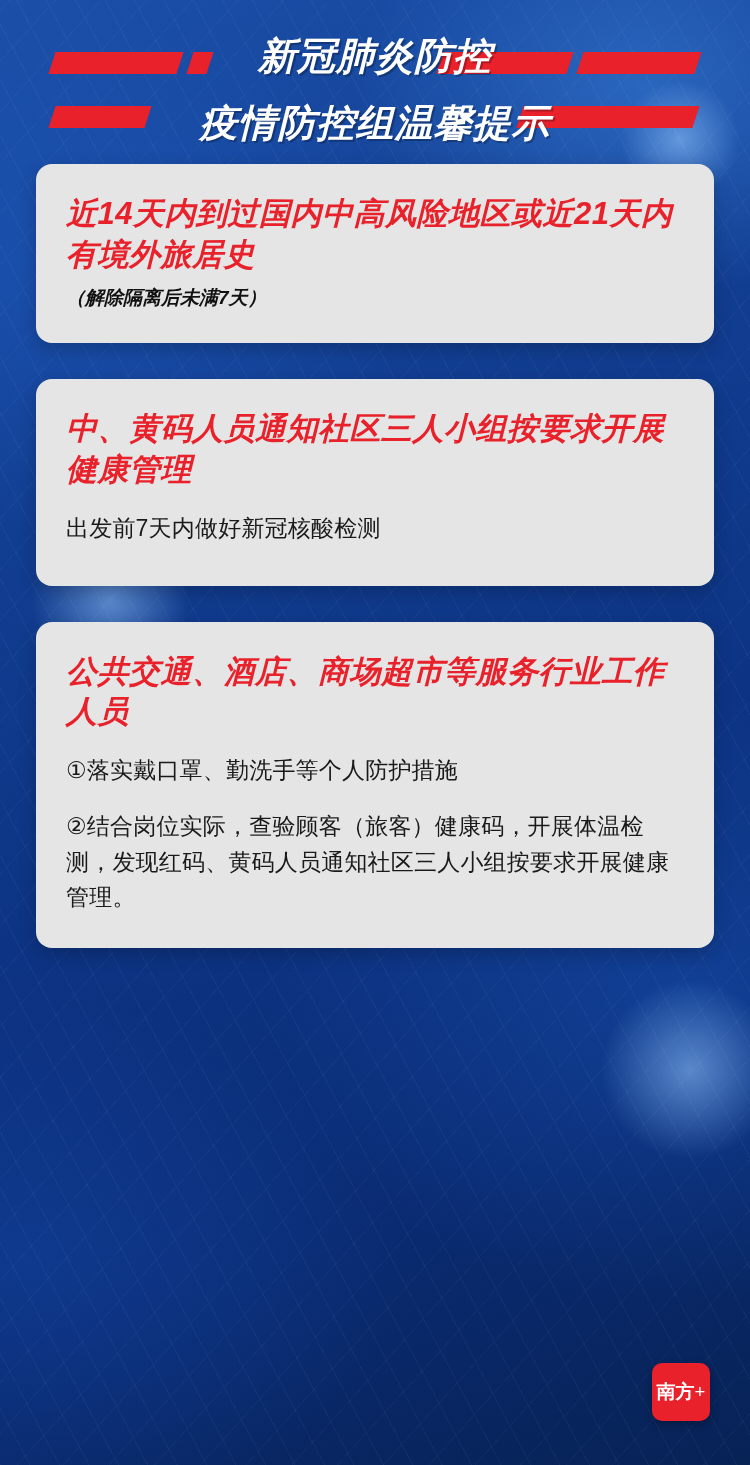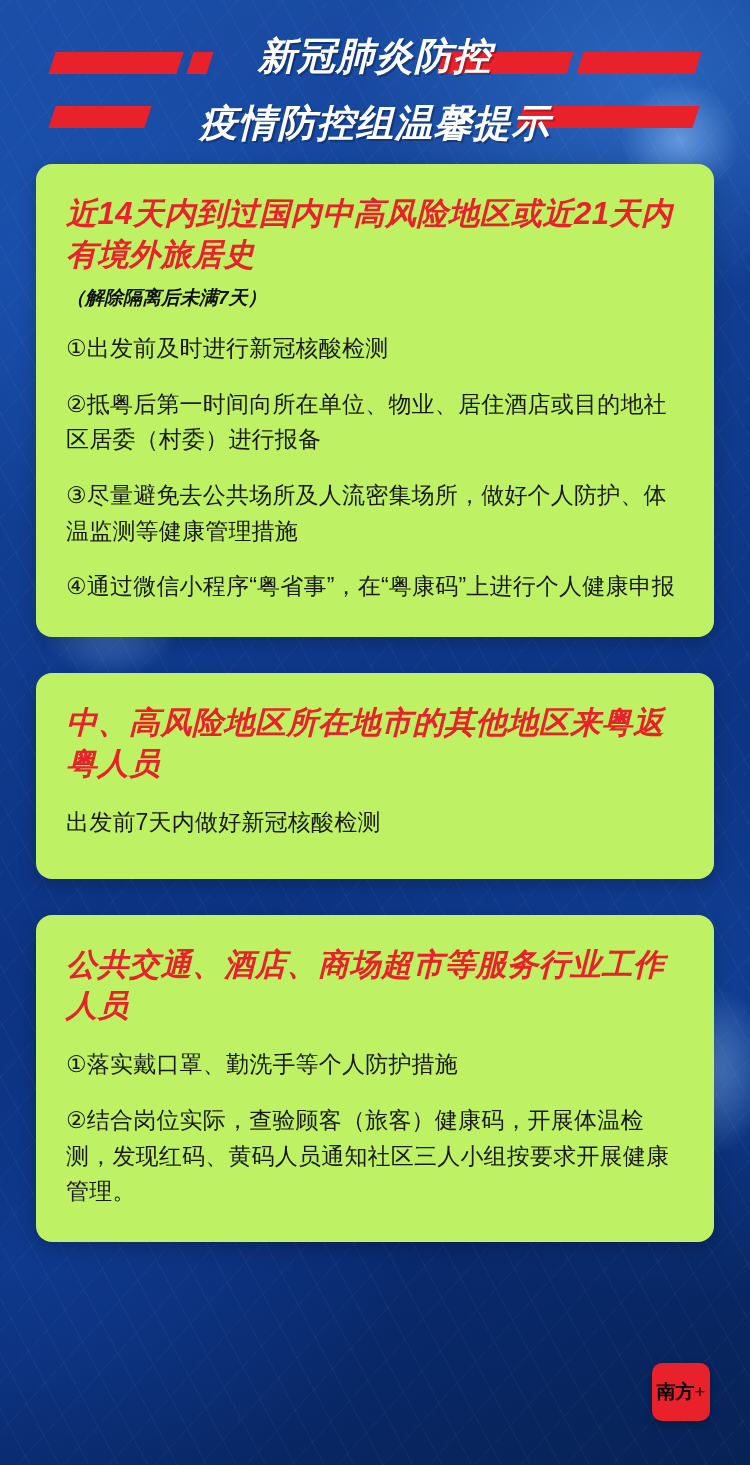--- a/index.html
+++ b/index.html
@@ -83,21 +83,21 @@
   .sb2 { left: 190px; top: 52px;  width: 20px; }
   .sb3 { left: 440px; top: 52px;  width: 130px; }
   .sb4 { left: 580px; top: 52px;  width: 118px; }
   .sb5 { left: 52px;  top: 106px; width: 96px; }
   .sb6 { left: 520px; top: 106px; width: 176px; }
 
   
   .card {
     position: relative;
     margin: 0 36px 36px 36px;
-    background: #bef264;
+    background: #e5e5e5;
     border-radius: 16px;
     padding: 30px 30px 32px 30px;
     box-shadow: 0 6px 18px rgba(0,0,0,0.22);
   }
   .card-heading {
     color: #e8212b;
     font-weight: 700;
     font-style: italic;
     font-size: 31px;
     line-height: 1.32;
@@ -142,21 +142,21 @@
     font-size: 34px;
     letter-spacing: 2px;
     line-height: 1;
     text-shadow: 1px 1px 2px rgba(0,0,0,0.35);
   }
   .footer-badge {
     width: 58px;
     height: 58px;
     border-radius: 10px;
     background: #e8212b;
-    color: #000000;
+    color: #ffffff;
     display: flex;
     align-items: center;
     justify-content: center;
     font-family: "Liberation Serif", "DejaVu Serif", serif;
     font-weight: 700;
     font-size: 19px;
     line-height: 1.05;
     text-align: center;
     letter-spacing: 0;
     box-shadow: 0 3px 8px rgba(0,0,0,0.3);
@@ -180,30 +180,24 @@
     <div class="slash-band sb4"></div>
     <div class="slash-band sb5"></div>
     <div class="slash-band sb6"></div>
     <span class="title-line title-1">新冠肺炎防控</span>
     <span class="title-line title-2">疫情防控组温馨提示</span>
   </div>
 
   <div class="card">
     <p class="card-heading">近14天内到过国内中高风险地区或近21天内有境外旅居史</p>
     <p class="card-subheading">（解除隔离后未满7天）</p>
-    <div class="card-body">
-      <p class="item">①出发前及时进行新冠核酸检测</p>
-      <p class="item">②抵粤后第一时间向所在单位、物业、居住酒店或目的地社区居委（村委）进行报备</p>
-      <p class="item">③尽量避免去公共场所及人流密集场所，做好个人防护、体温监测等健康管理措施</p>
-      <p class="item">④通过微信小程序“粤省事”，在“粤康码”上进行个人健康申报</p>
-    </div>
   </div>
 
   <div class="card card-single">
-    <p class="card-heading">中、高风险地区所在地市的其他地区来粤返粤人员</p>
+    <p class="card-heading">中、黄码人员通知社区三人小组按要求开展健康管理</p>
     <div class="card-body">
       <p class="item">出发前7天内做好新冠核酸检测</p>
     </div>
   </div>
 
   <div class="card">
     <p class="card-heading">公共交通、酒店、商场超市等服务行业工作人员</p>
     <div class="card-body">
       <p class="item">①落实戴口罩、勤洗手等个人防护措施</p>
       <p class="item">②结合岗位实际，查验顾客（旅客）健康码，开展体温检测，发现红码、黄码人员通知社区三人小组按要求开展健康管理。</p>

